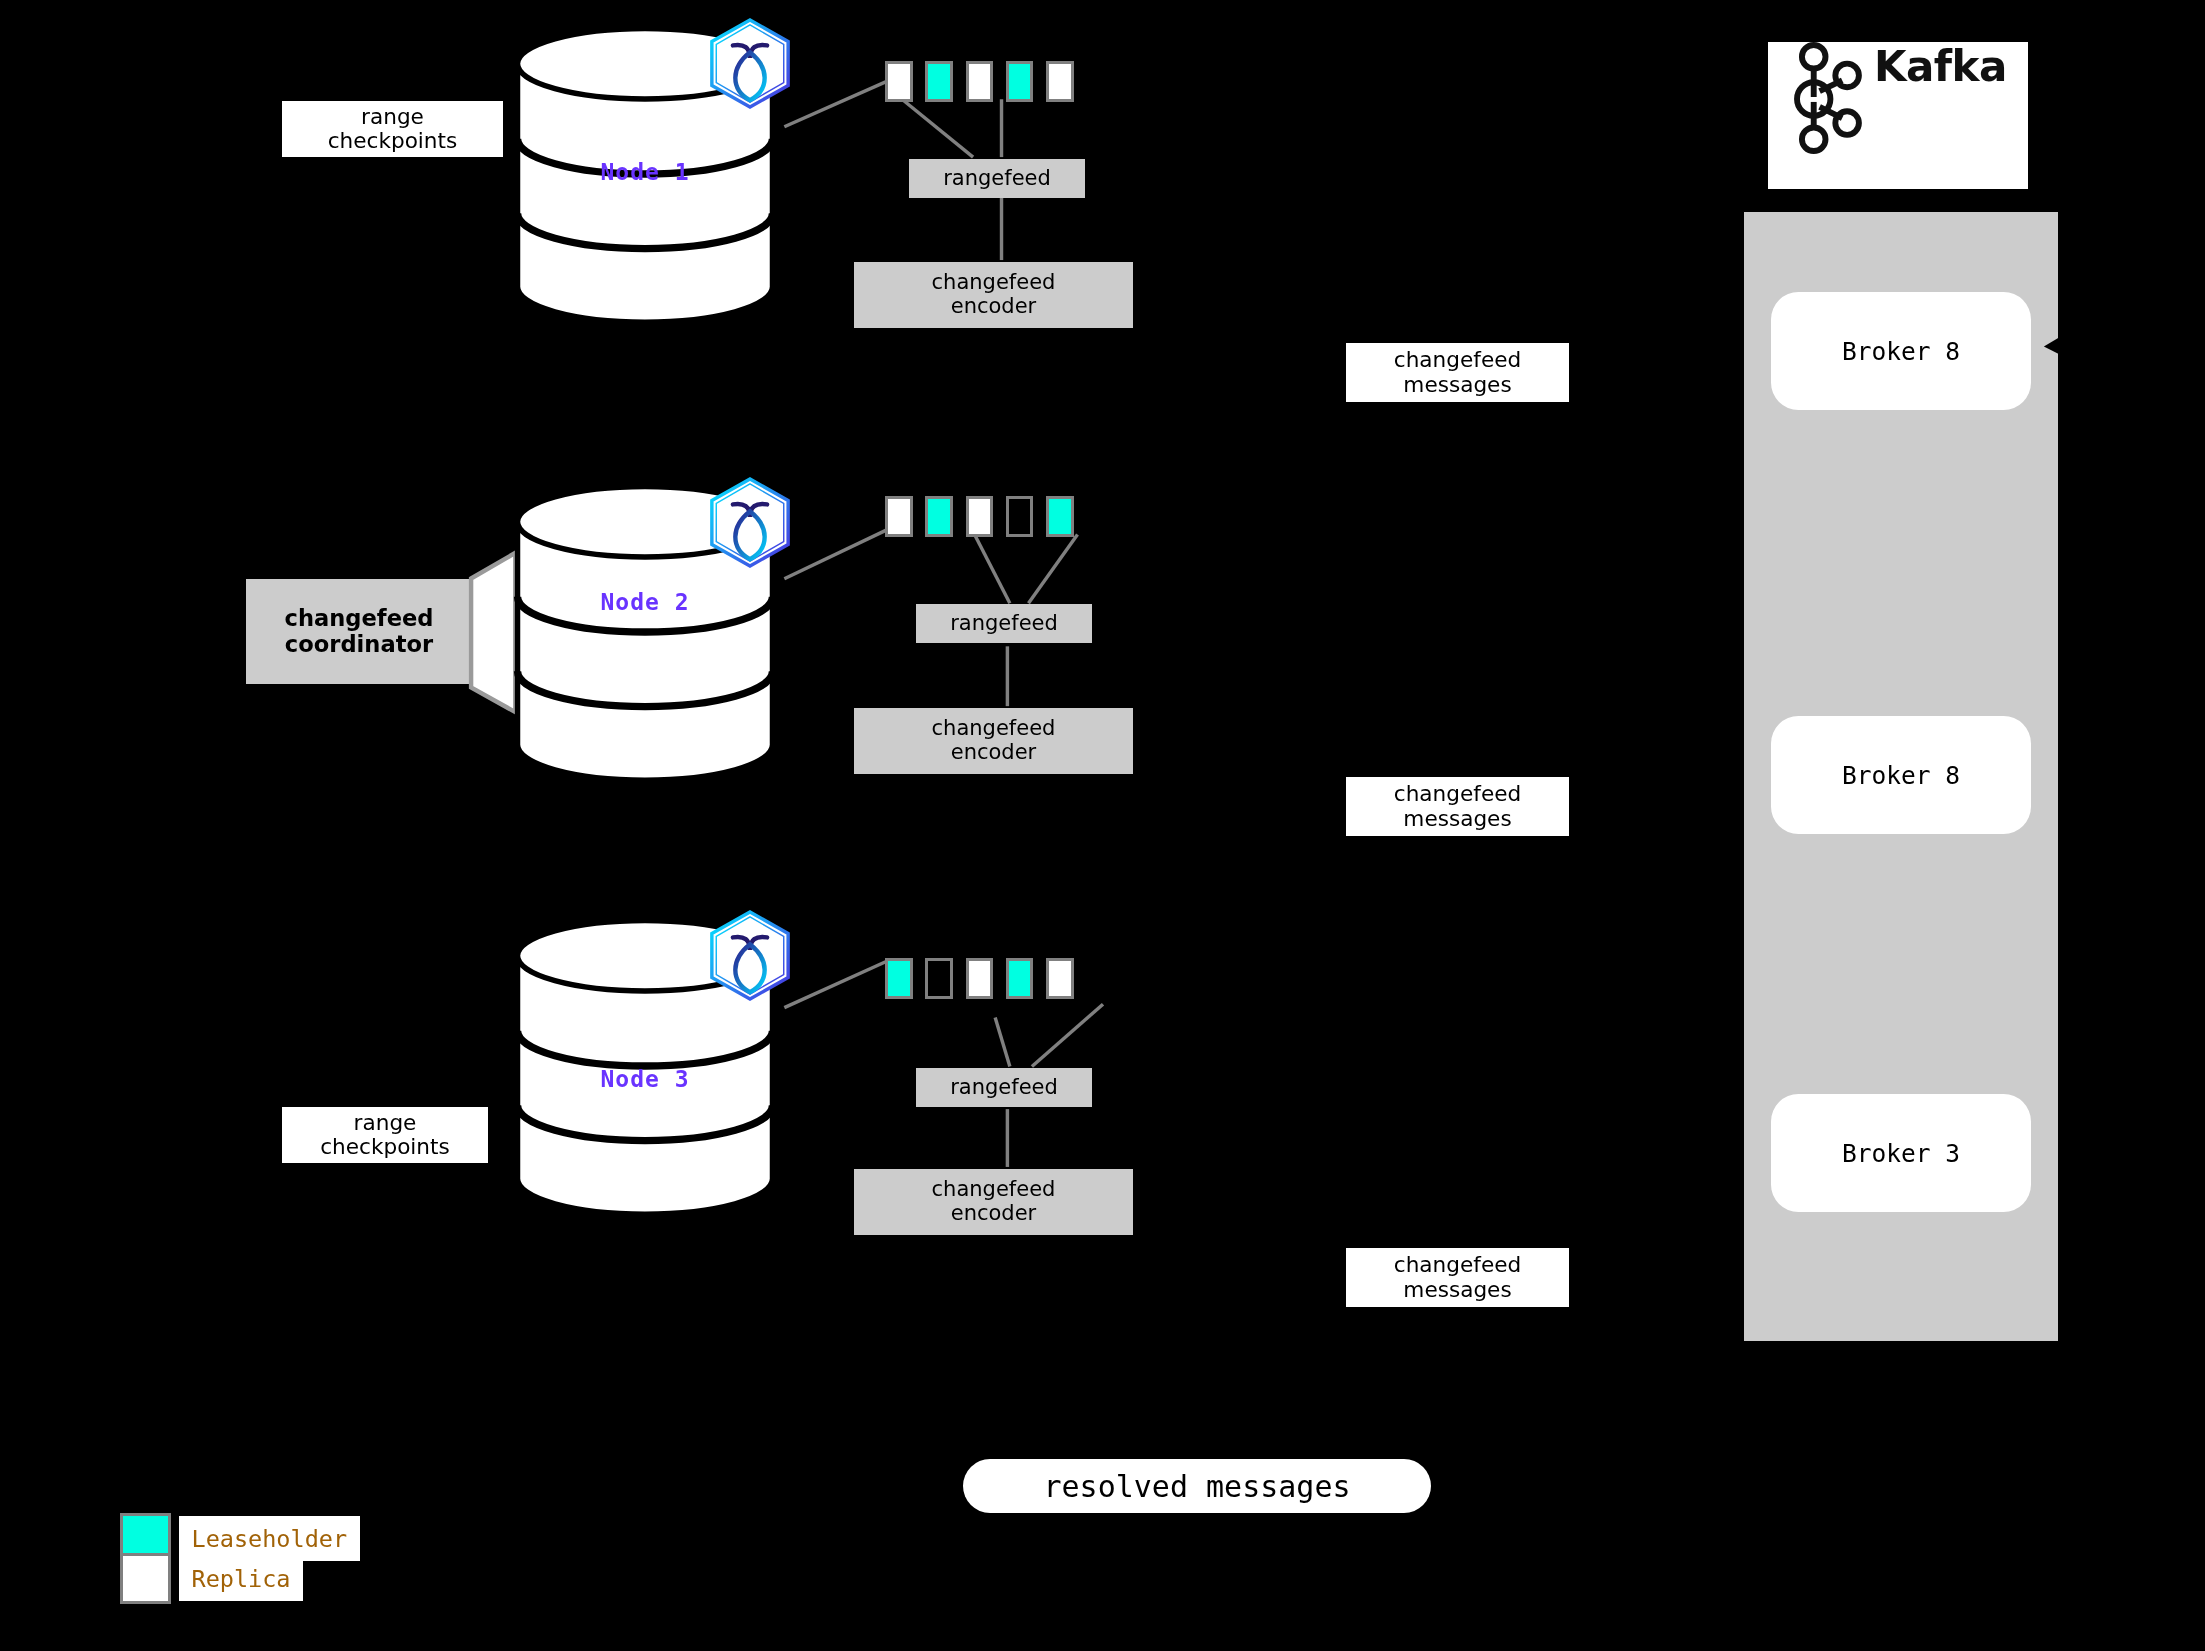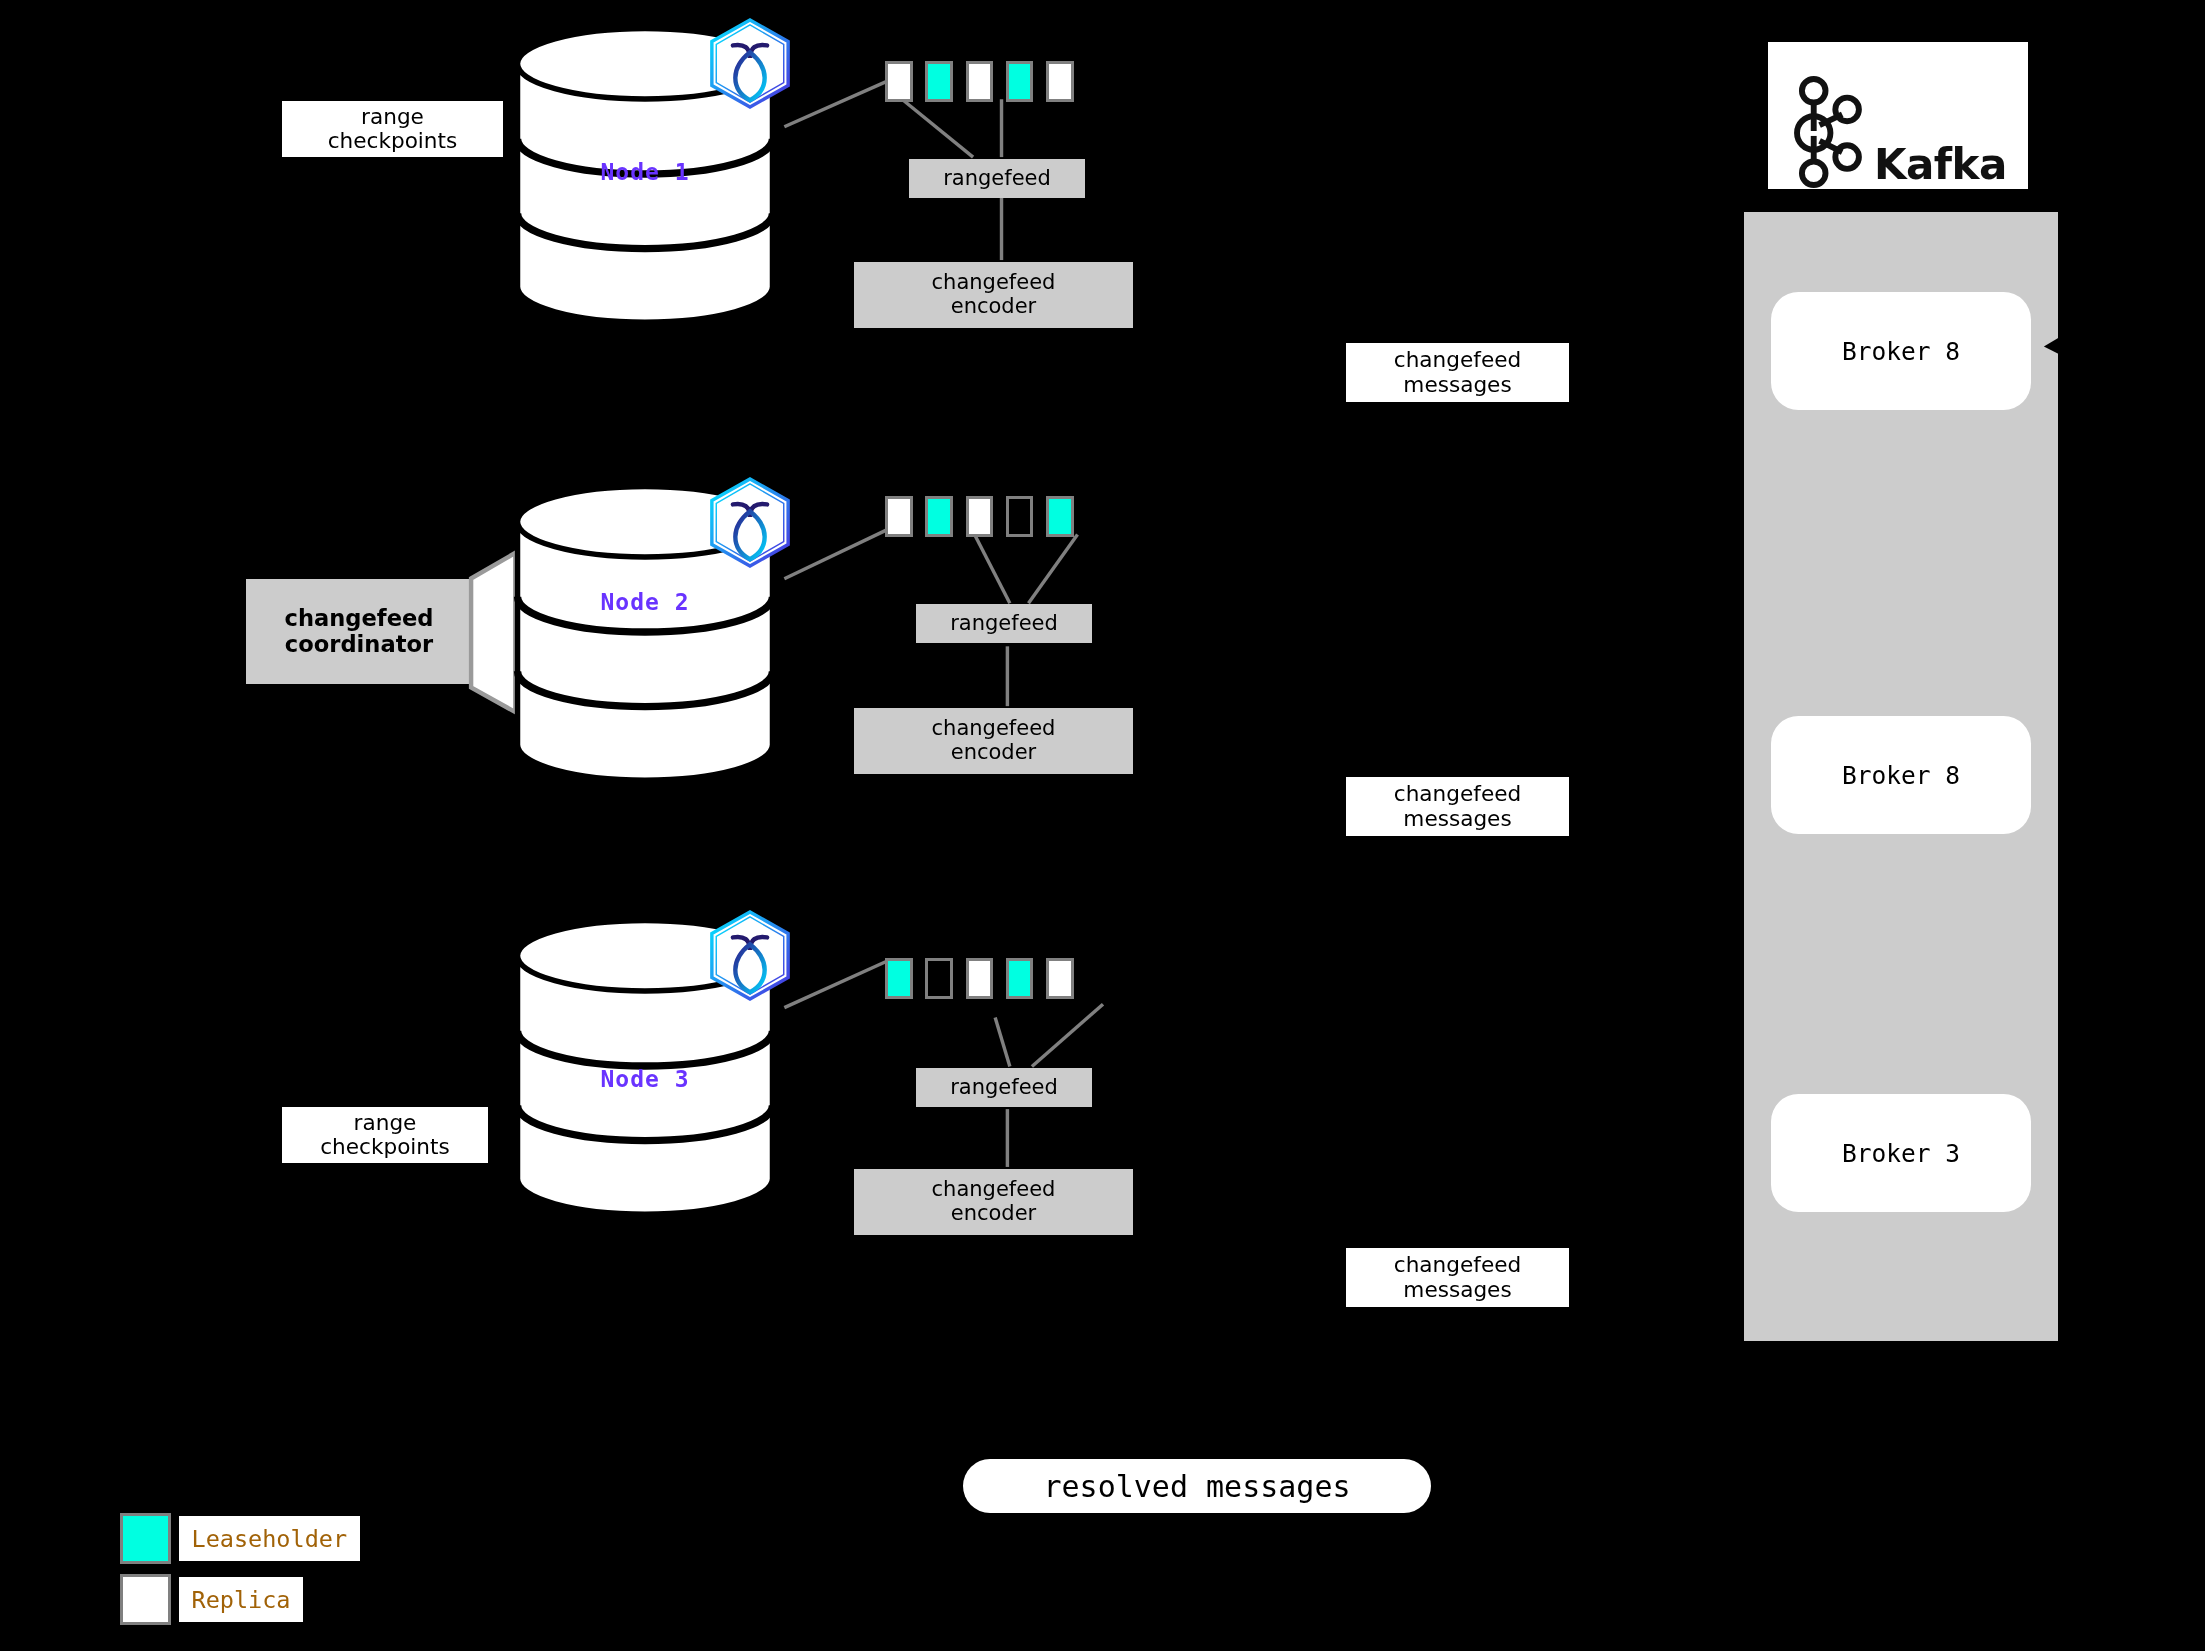--- a/index.html
+++ b/index.html
@@ -42,21 +42,21 @@
   
   .ranges{position:absolute;display:flex;}
   .range{
     width:21.6px;height:35px;border:3.4px solid #808080;margin-right:12.7px;
     box-sizing:content-box;
   }
 
   
   .kafka-logo{
     position:absolute;background:#fff;display:flex;
-    align-items:flex-end;justify-content:center;gap:10.8px;
+    align-items:flex-start;justify-content:center;gap:10.8px;
   }
   .kafka-word{
     font-family:"DejaVu Sans","Liberation Sans",sans-serif;
     font-weight:bold;font-size:42px;color:#111;letter-spacing:-0.5px;
   }
   .broker-panel{position:absolute;background:#cccccc;}
   .broker{
     position:absolute;background:#fff;border-radius:27.5px;
     display:flex;align-items:center;justify-content:center;
     font-family:"DejaVu Sans Mono","Liberation Mono",monospace;
@@ -265,18 +265,18 @@
 <div class="broker" style="left:1771px;top:716px;width:260px;height:118px;">Broker 8</div>
 <div class="broker" style="left:1771px;top:1094px;width:260px;height:118px;">Broker 3</div>
 
 <div class="pill" style="left:963px;top:1459px;width:468px;height:54px;">resolved messages</div>
 
 <div class="legend" style="left:120px;top:1513px;width:304px;height:113px;">
   <div class="legend-row" style="left:0;top:0;">
     <div class="legend-swatch" style="background:#00ffe1;"></div>
     <div class="legend-label">Leaseholder</div>
   </div>
-  <div class="legend-row" style="left:0;top:61px;justify-content:space-between;">
+  <div class="legend-row" style="left:0;top:40px;justify-content:space-between;">
     <div class="legend-swatch" style="background:#ffffff;"></div>
     <div class="legend-label">Replica</div>
   </div>
 </div>
 
 
 </body></html>

